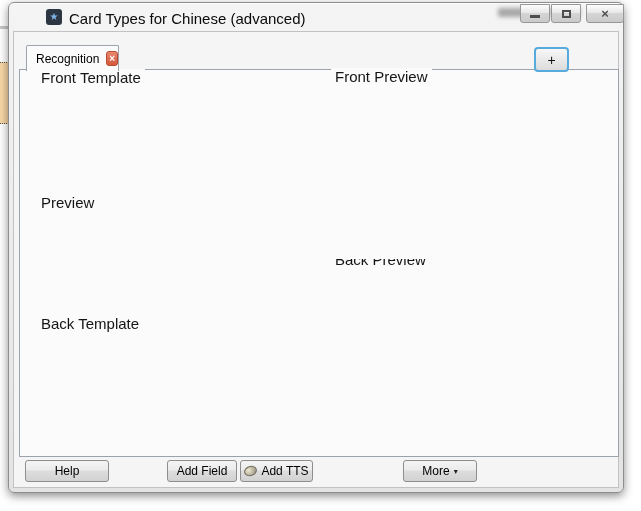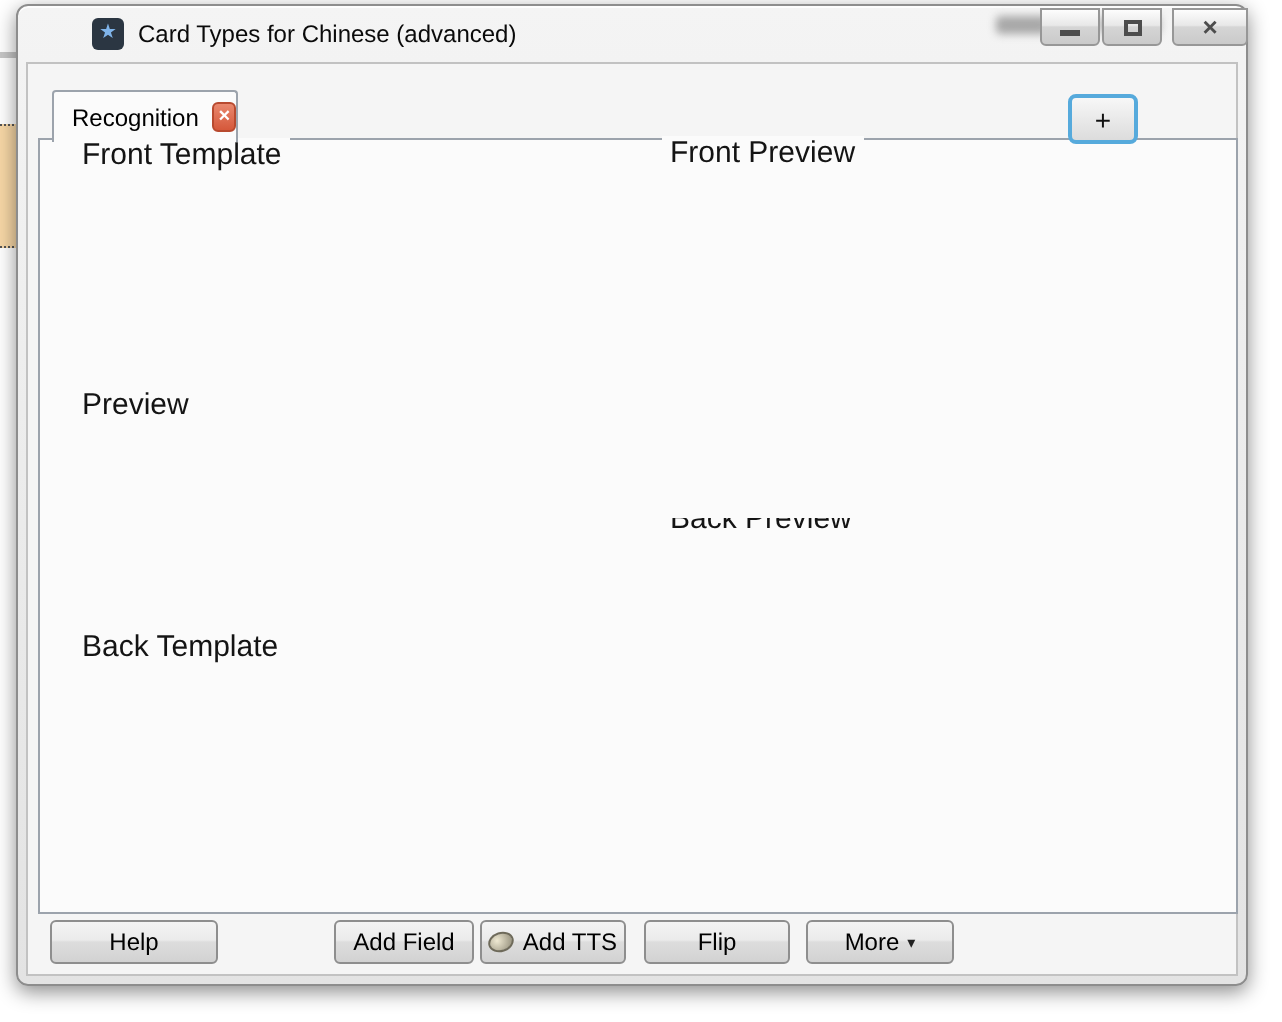--- a/index.html
+++ b/index.html
@@ -16,21 +16,21 @@
   
   .dialog{position:absolute;left:8px;top:2px;width:614px;height:489px;
           background:linear-gradient(#f4f4f4,#e3e3e3);
           border:1px solid #8d8d8d;border-radius:6px;
           box-shadow:0 3px 10px rgba(0,0,0,.45), inset 0 1px 0 rgba(255,255,255,.8);}
   .titlebar{position:absolute;left:0;top:0;width:614px;height:28px;border-radius:6px 6px 0 0;}
   .blur-blob{position:absolute;height:9px;background:#5d5d5d;border-radius:2px;filter:blur(2px);opacity:.5;}
   .app-icon{position:absolute;left:37px;top:6px;width:16px;height:16px;border-radius:3px;
             background:#2b3642;display:flex;align-items:center;justify-content:center;
             color:#7fb4ea;font-size:10px;line-height:16px;}
-  .win-title{position:absolute;left:60px;top:7px;font-size:12px;color:#0a0a0a;white-space:nowrap;}
+  .win-title{position:absolute;left:60px;top:7px;font-size:15px;color:#0a0a0a;white-space:nowrap;}
   .winbtn{position:absolute;top:1px;height:19px;border:1px solid #979797;border-radius:0 0 3px 3px;
           background:linear-gradient(#fdfdfd,#e8e8e8 45%,#d5d5d5 50%,#cacaca);
           display:flex;align-items:center;justify-content:center;box-sizing:border-box;}
   .winbtn.min{left:511px;width:30px;}
   .winbtn.max{left:542px;width:30px;}
   .winbtn.cls{left:577px;width:38px;font-size:13px;font-weight:bold;color:#4d4d4d;}
   .glyph-min{width:10px;height:3px;background:#4d4d4d;margin-top:6px;}
   .glyph-max{width:9px;height:8px;border:2px solid #4d4d4d;box-sizing:border-box;}
 
   
@@ -268,22 +268,19 @@
     <div class="btn b-help">
       <span>Help</span>
     </div>
     <div class="btn b-addfield">
       <span>Add Field</span>
     </div>
     <div class="btn b-addtts">
       <span class="tts-icon"></span>
       <span>Add TTS</span>
     </div>
-    <div class="btn b-flip">
-      <span>Flip</span>
-    </div>
     <div class="btn b-more">
       <span>More</span>
       <span class="more-arrow">▾</span>
     </div>
 
   </div>
 </div>
 
 </body></html>

